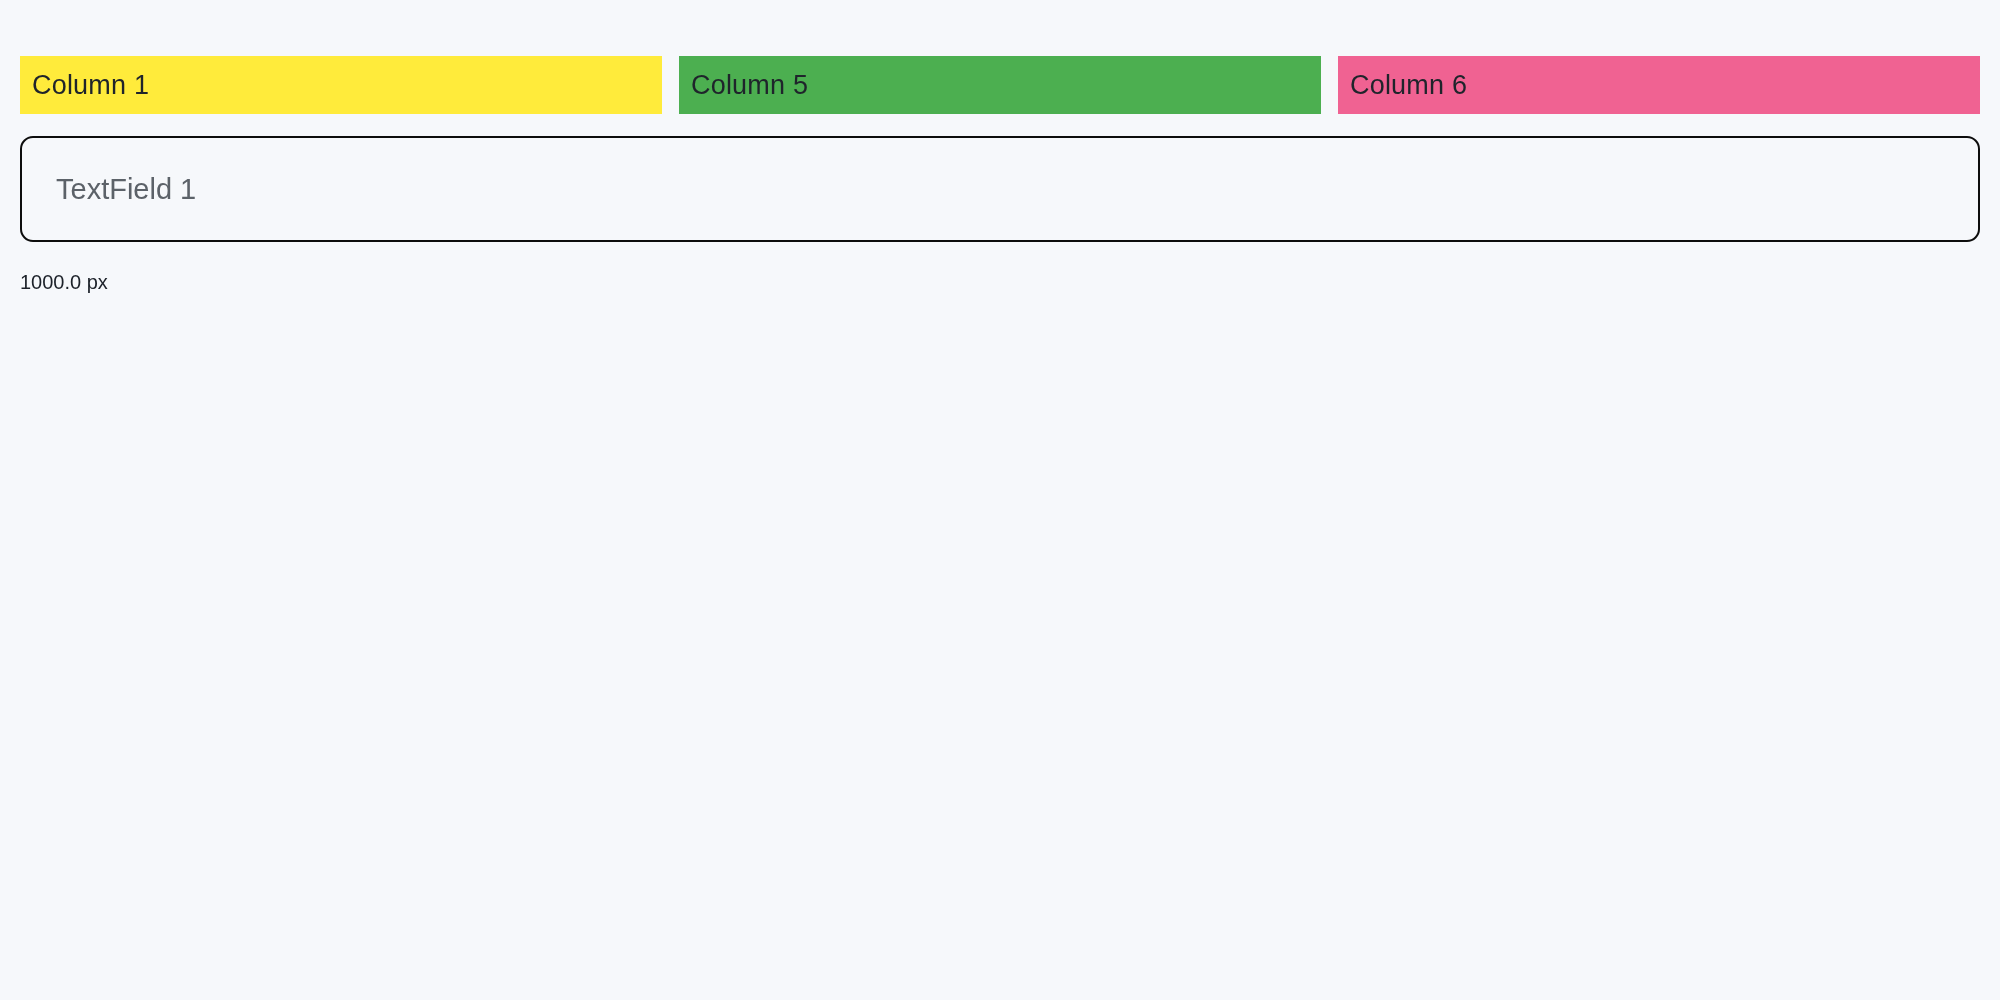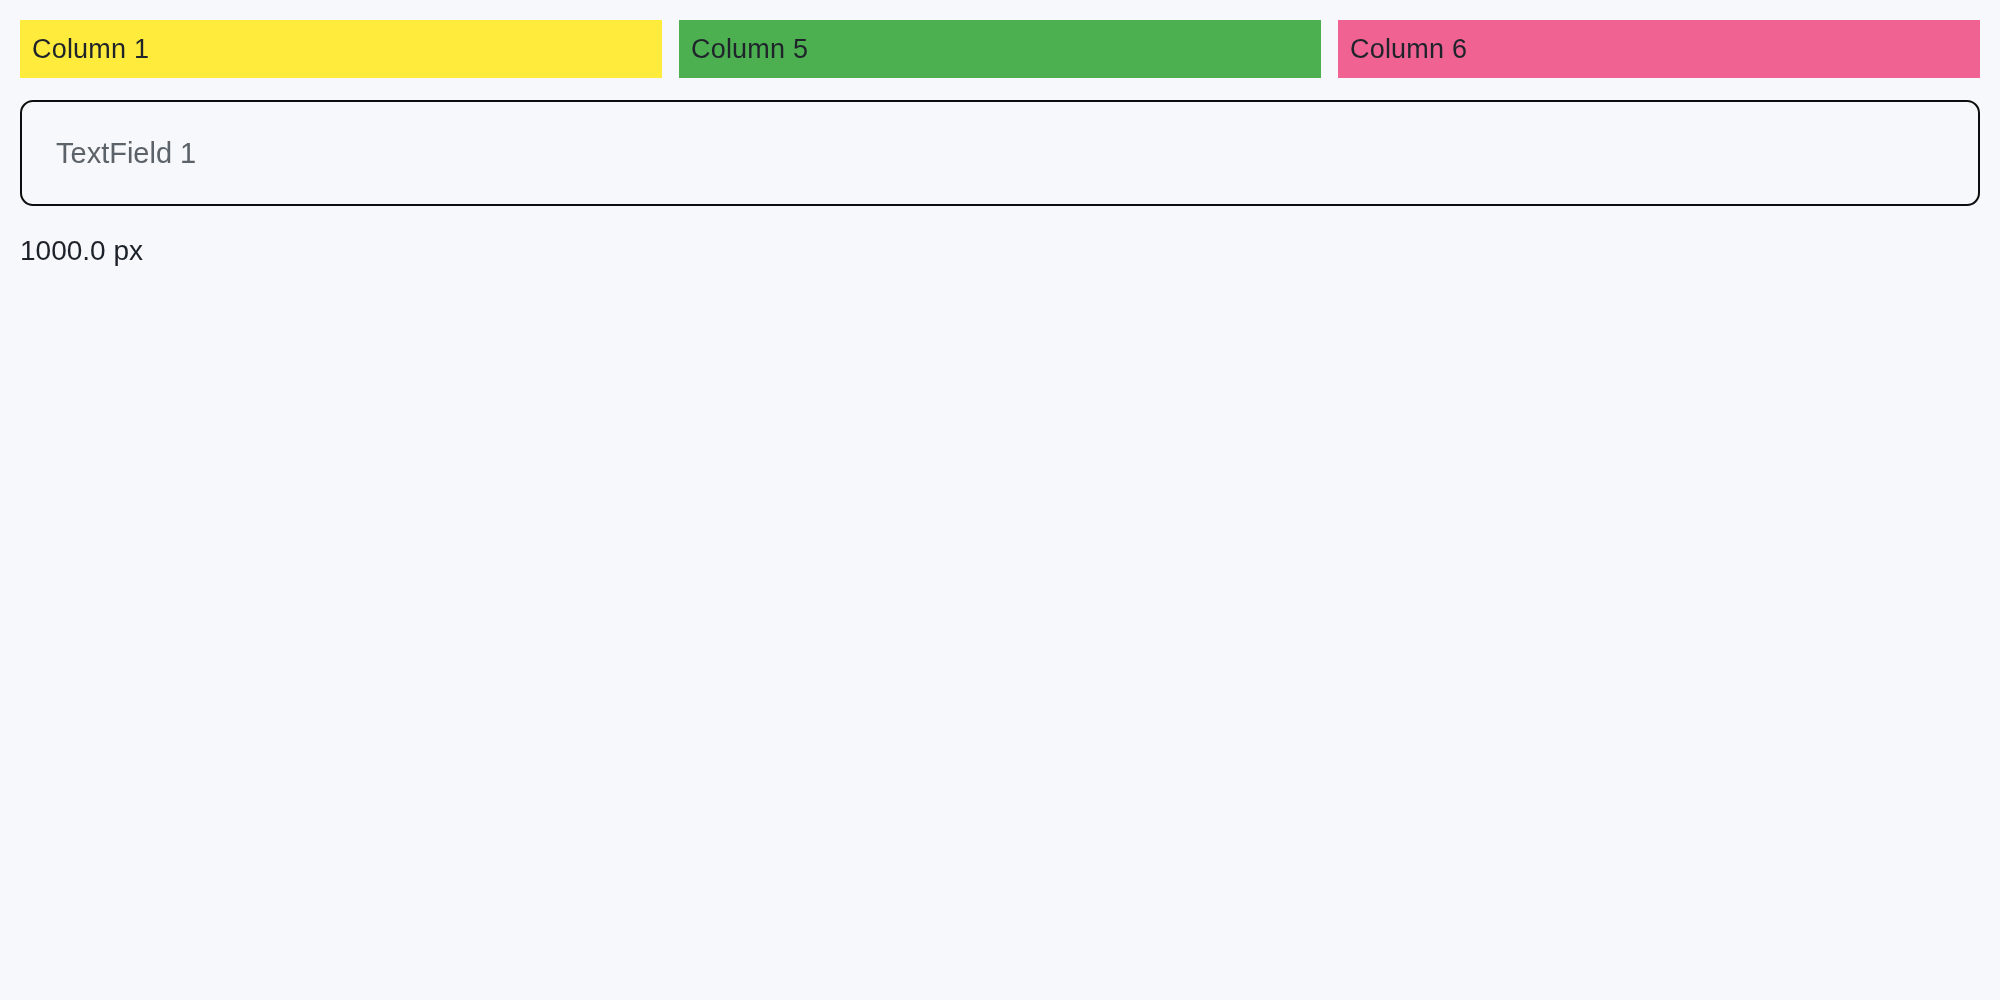--- a/index.html
+++ b/index.html
@@ -9,20 +9,21 @@
     overflow: hidden;
     font-family: "Liberation Sans", "DejaVu Sans", sans-serif;
   }
   body { background: #f6f8fb; }
 
   .columns-row {
     display: flex;
     gap: 17px;
     padding: 20px 20px 0 20px;
     height: 78px;
+    margin-top: 36px;
   }
   .column-chip {
     flex: 1;
     height: 58px;
     display: flex;
     align-items: center;
     padding-left: 12px;
   }
   .column-chip span {
     font-size: 27px;
@@ -47,21 +48,21 @@
     color: #30343a;
     outline: none;
   }
   .textfield::placeholder {
     color: #5c6269;
     opacity: 1;
   }
 
   .width-label {
     margin: 29px 0 0 20px;
-    font-size: 28px;
+    font-size: 20px;
     color: #1d222a;
   }
 </style>
 </head>
 <body style="background: rgb(246, 248, 251);">
 
 <div class="columns-row">
   <div class="column-chip" style="background: rgb(255, 235, 59);">
     <span>Column 1</span>
   </div>

